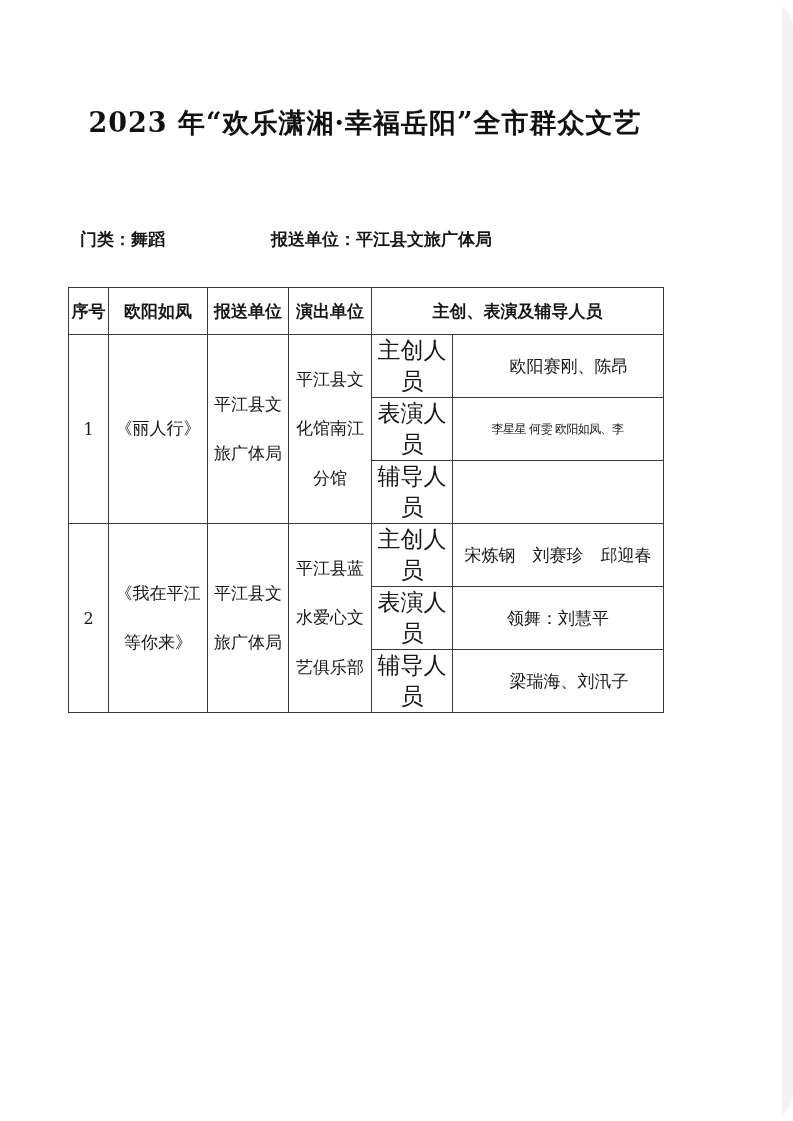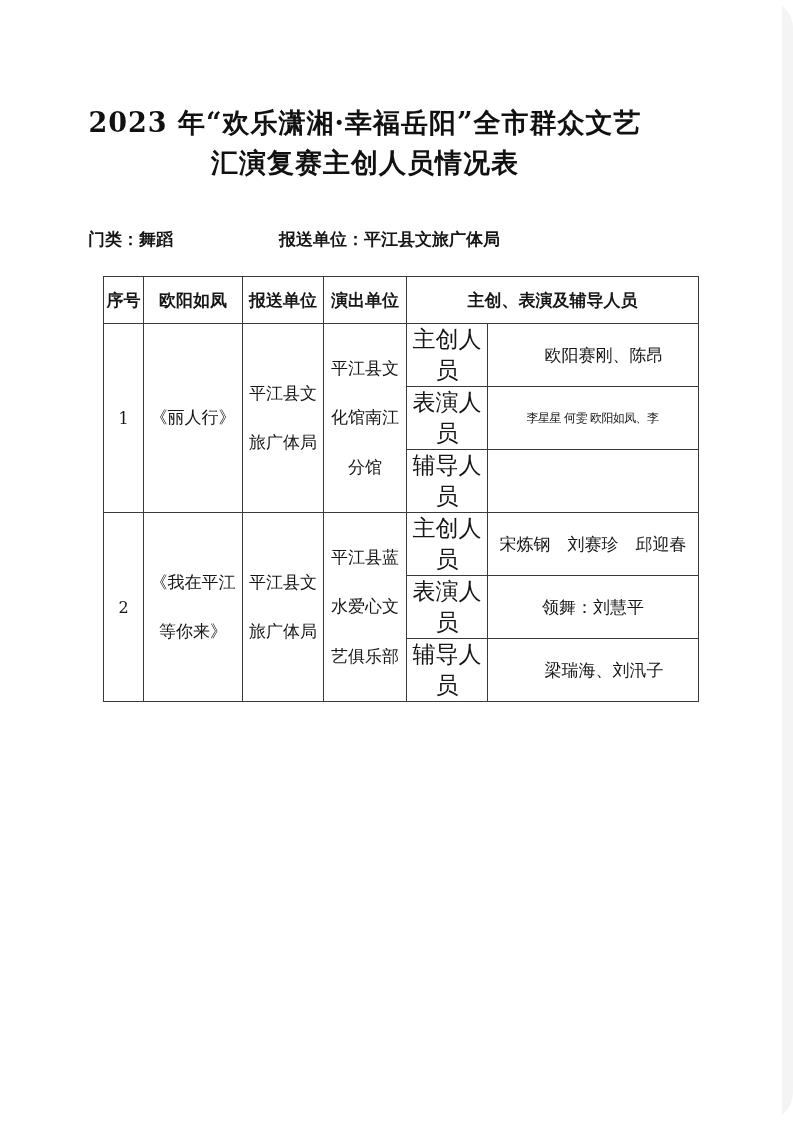--- a/index.html
+++ b/index.html
@@ -25,38 +25,37 @@
     font-size:27px;
     font-weight:bold;
     letter-spacing:1px;
     line-height:40px;
     color:#111;
   }
   .tline{display:block;}
   
   .meta{
     position:absolute;
-    top:228px;left:88px;
+    top:228px;left:80px;
     font-family:"DejaVu Sans","Liberation Sans",sans-serif;
     font-weight:bold;
     font-size:17px;
     color:#161616;
     white-space:nowrap;
   }
   .meta-right{margin-left:100px;}
   
   .grid{
     position:absolute;
-    top:276px;left:68px;
+    top:287px;left:68px;
     width:595px;
     border-collapse:collapse;
     table-layout:fixed;
     font-size:17px;
     color:#161616;
-    margin-left:35px;
   }
   .grid th,.grid td{
     border:1px solid #3a3a3a;
     padding:0 2px;
     text-align:center;
     vertical-align:middle;
     word-break:break-all;
     overflow:hidden;
   }
   .grid th{
@@ -79,21 +78,20 @@
     font-size:12px;
   }
 </style>
 </head>
 <body>
 
 <div class="page">
 
   <h1 class="title">
     <span class="tline">2023 年“欢乐潇湘·幸福岳阳”全市群众文艺</span>
-    <span class="tline">汇演复赛主创人员情况表</span>
   </h1>
 
   <div class="meta">
     <span>门类：舞蹈</span>
     <span class="meta-right">报送单位：平江县文旅广体局</span>
   </div>
 
   <table class="grid">
     <colgroup>
       <col style="width:40px">

